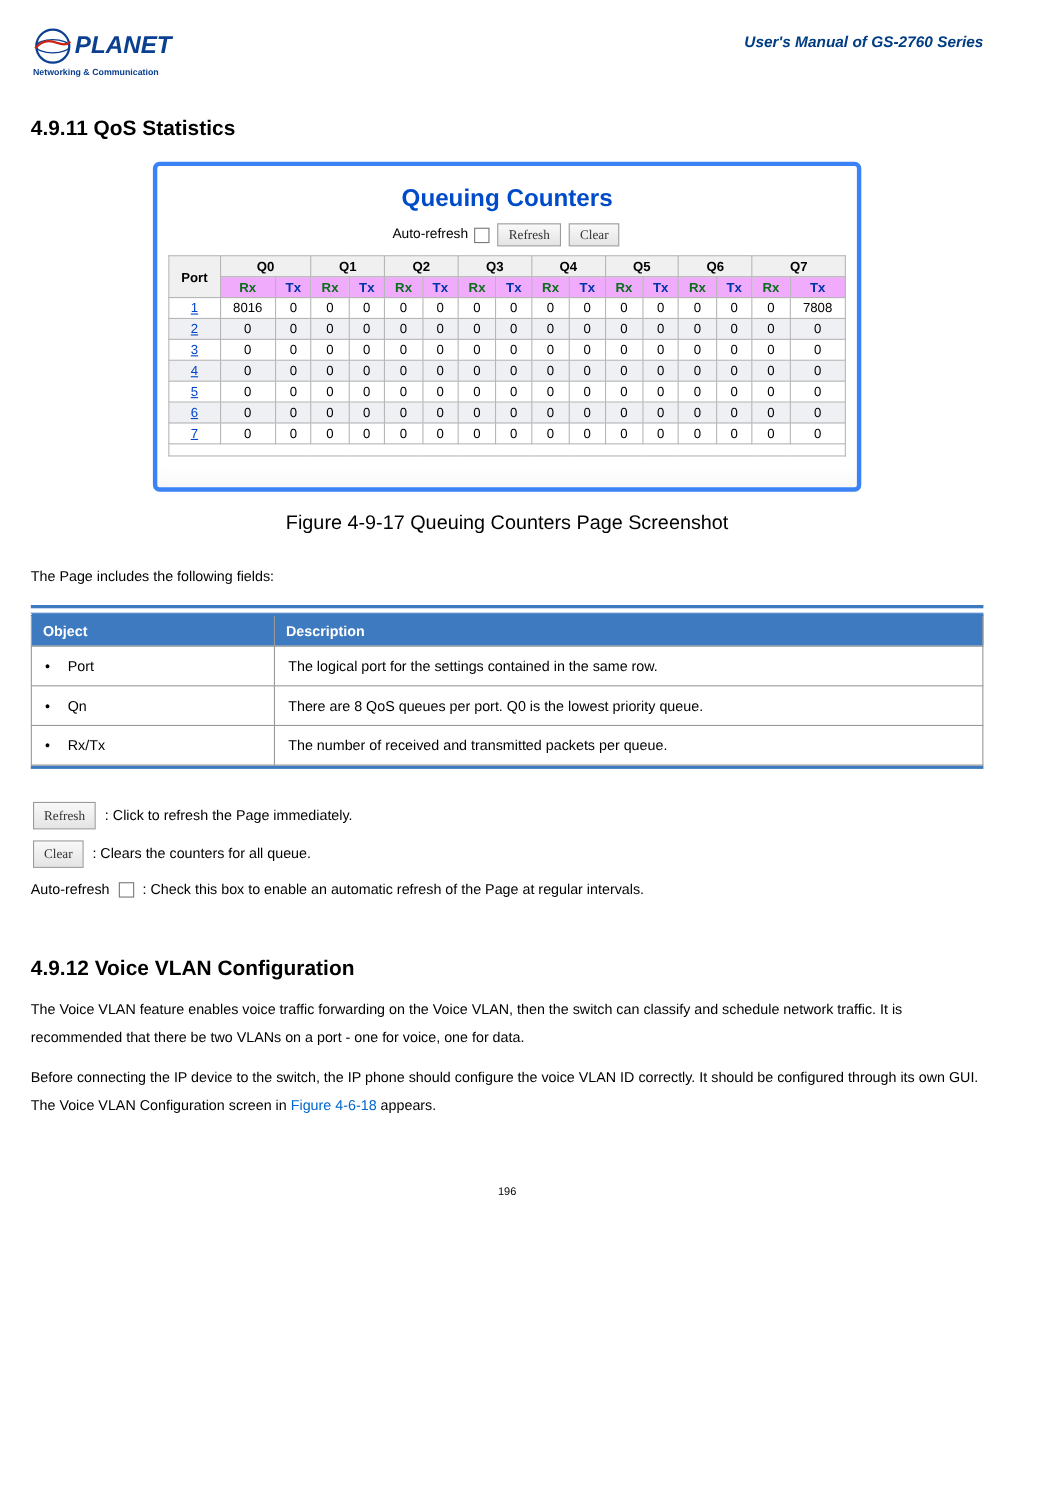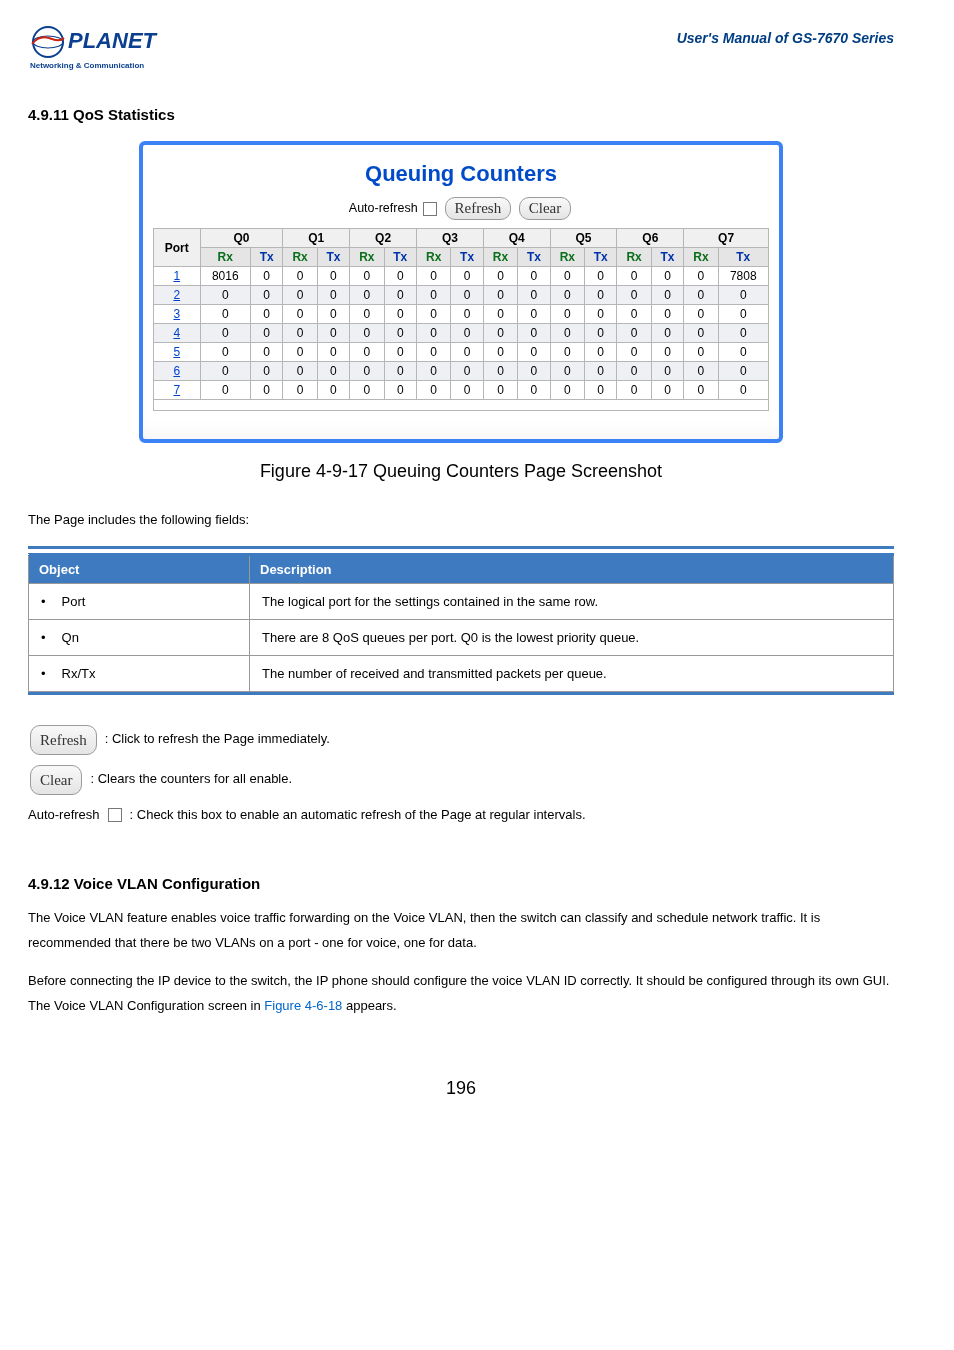--- a/index.html
+++ b/index.html
@@ -22,21 +22,21 @@
   .logo-wrap { width: 180px; }
   .manual-title {
     color: #003d82;
     font-weight: bold;
     font-style: italic;
     font-size: 14px;
     margin-top: 6px;
   }
   .section-title {
     font-weight: bold;
-    font-size: 15px;
+    font-size: 19px;
     margin: 6px 0 14px 0;
   }
   .body-text {
     font-size: 13px;
     line-height: 1.9;
   }
   .blue-link { color: #0066cc; }
   .figure-box {
     margin: 18px auto 10px auto;
     width: 616px;
@@ -54,24 +54,24 @@
   }
   .controls {
     text-align: center;
     font-size: 12.5px;
     margin-bottom: 8px;
   }
   .btn {
     display: inline-block;
     background: linear-gradient(#f9f9f9,#e4e4e4);
     border: 1px solid #9a9a9a;
-    border-radius: 10px;
+    border-radius: 0;
     padding: 2px 9px;
     font-family: Georgia, serif;
-    font-size: 15px;
+    font-size: 12px;
     color: #333;
     margin: 0 2px;
     vertical-align: middle;
   }
   .chk {
     display: inline-block;
     width: 12px; height: 12px;
     border: 1px solid #777;
     background: #fff;
     vertical-align: middle;
@@ -84,21 +84,21 @@
   }
   table.qtable th, table.qtable td {
     border: 1px solid #b6b6b6;
     text-align: center;
     padding: 2px 4px;
   }
   table.qtable th {
     background: #f0f0f0;
     font-weight: bold;
   }
-  table.qtable .sub th { background: #e5e5e5; }
+  table.qtable .sub th { background: #f0abfc; }
   table.qtable tr.alt td { background: #eef0f3; }
   table.qtable td.port a { color: #0044cc; text-decoration: underline; }
   .cutrow td { border-bottom: none; color: #999; font-size: 11px; }
   .fig-caption {
     text-align: center;
     font-size: 18px;
     margin: 18px 0 26px;
   }
   table.fields {
     border-collapse: collapse;
@@ -120,39 +120,39 @@
     padding: 10px 12px;
     vertical-align: top;
   }
   table.fields tr:first-child th { border-top: 3px double #3e7ac0; }
   .fields-outline { border-top: 3px solid #3e7ac0; border-bottom: 3px solid #3e7ac0; }
   .bullet::before { content: "\2022"; margin-right: 16px; }
   .buttons-block { margin-top: 30px; font-size: 13px; }
   .buttons-block .row { margin: 4px 0 10px 0; line-height: 1.6; display:flex; align-items:center; gap:6px;}
   .page-num {
     text-align: center;
-    font-size: 18px;
+    font-size: 10px;
     margin-top: 60px;
   }
 </style>
 </head>
 <body>
 
 <div class="page">
   <div class="header">
     <div class="logo-wrap">
       <svg width="160" height="48" viewBox="0 0 160 48">
         <circle cx="20" cy="18" r="15" fill="none" stroke="#0b3f8f" stroke-width="2"></circle>
         <ellipse cx="20" cy="18" rx="15" ry="6" fill="none" stroke="#0b3f8f" stroke-width="1.2"></ellipse>
         <path d="M4 20 Q12 10 24 15 Q32 18 36 14" fill="none" stroke="#c21" stroke-width="2"></path>
         <text x="40" y="24" font-family="Arial" font-weight="bold" font-style="italic" font-size="22" fill="#0b3f8f">PLANET</text>
         <text x="2" y="44" font-family="Arial" font-weight="bold" font-size="8" fill="#0b3f8f">Networking &amp; Communication</text>
       </svg>
     </div>
-    <div class="manual-title">User's Manual of GS-7670 Series</div>
+    <div class="manual-title">User's Manual of GS-2760 Series</div>
   </div>
 
   <div class="section-title">4.9.11 QoS Statistics</div>
 
 
   <div class="figure-box">
     <div class="fig-title">Queuing Counters</div>
     <div class="controls">
       <span>Auto-refresh</span>
       <span class="chk"></span>
@@ -359,21 +359,21 @@
       </table>
   </div>
 
   <div class="buttons-block">
     <div class="row">
       <span class="btn">Refresh</span>
       <span>: Click to refresh the Page immediately.</span>
     </div>
     <div class="row">
       <span class="btn">Clear</span>
-      <span>: Clears the counters for all enable.</span>
+      <span>: Clears the counters for all queue.</span>
     </div>
     <div class="row">
       <span>Auto-refresh </span>
       <span class="chk"></span>
       <span>: Check this box to enable an automatic refresh of the Page at regular intervals.</span>
     </div>
   </div>
 
   <div class="section-title" style="margin-top:50px">4.9.12 Voice VLAN Configuration</div>
 

